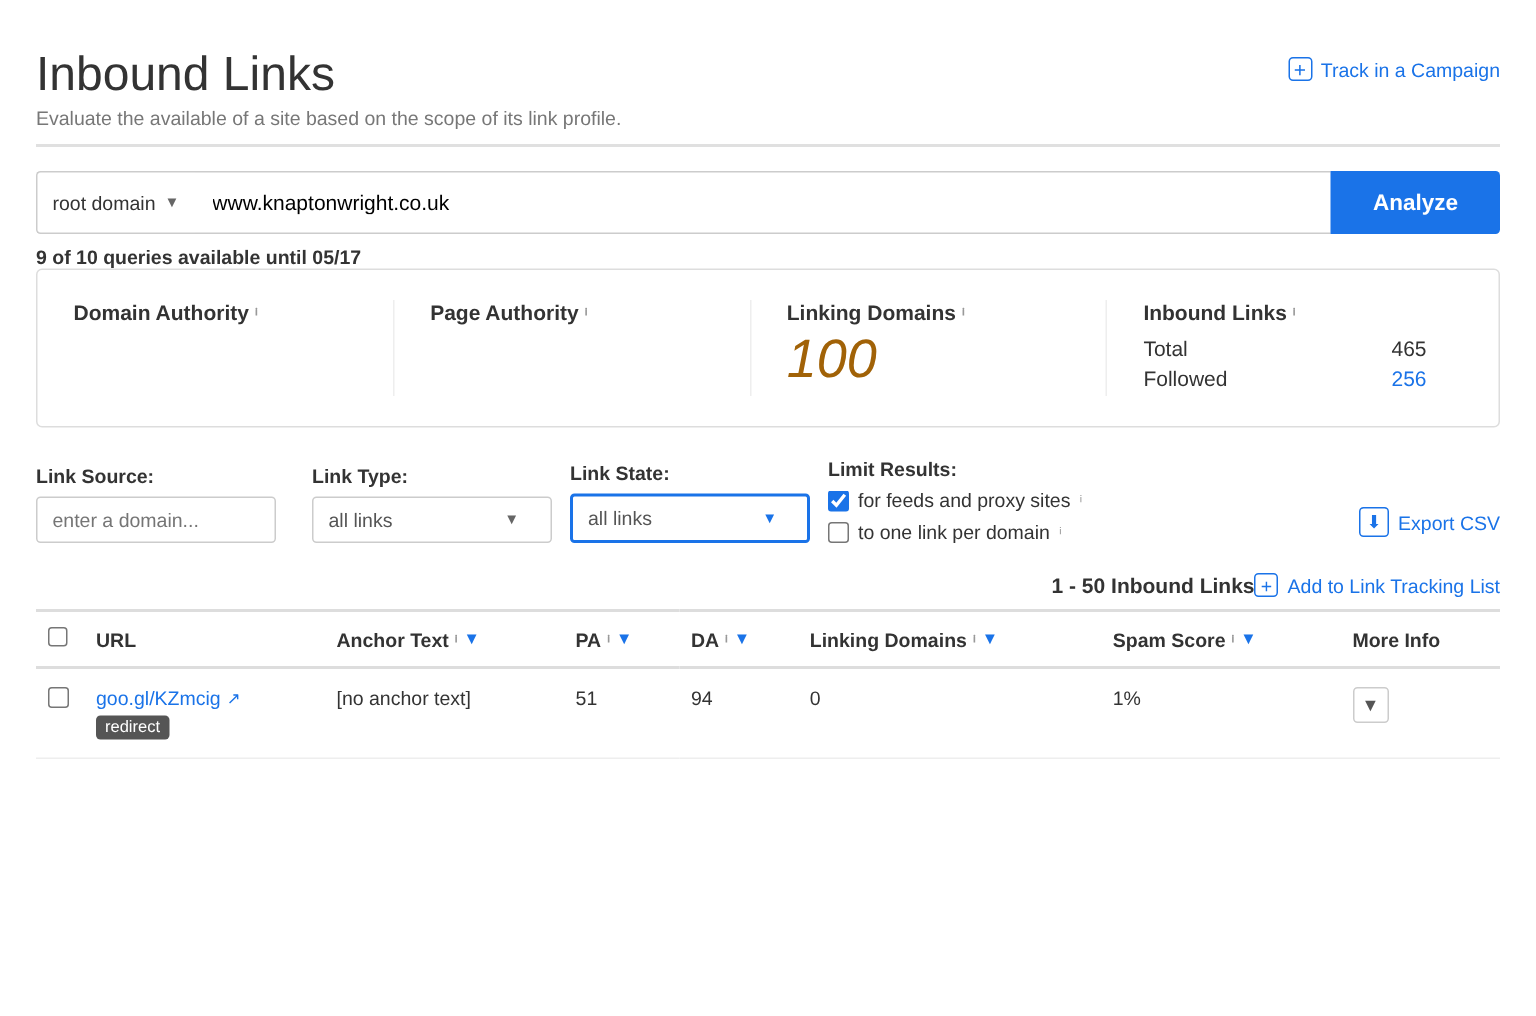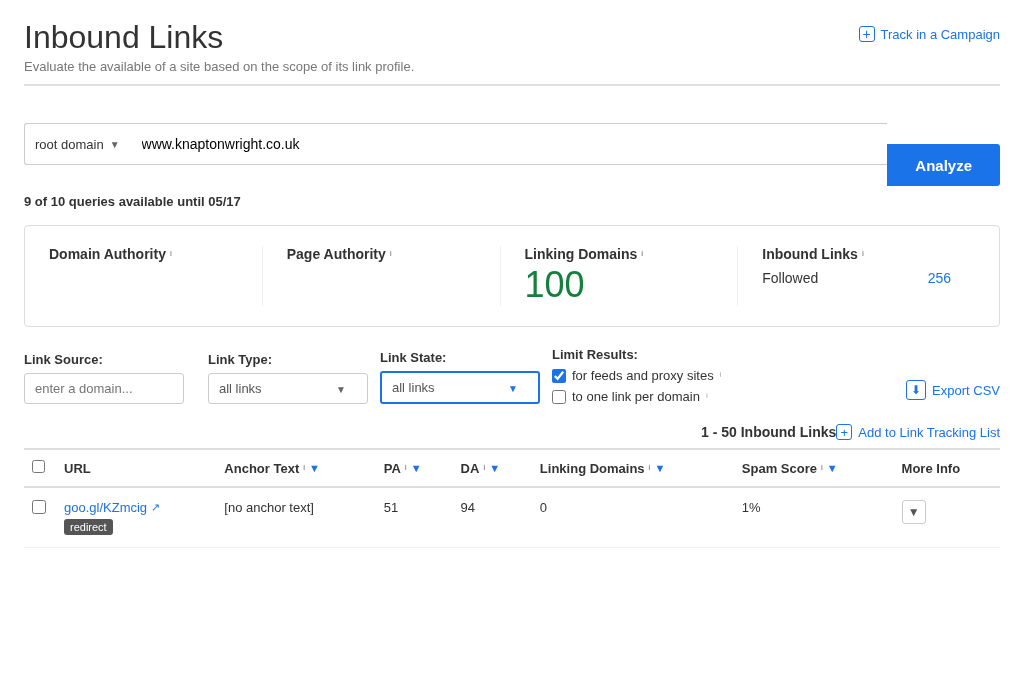--- a/index.html
+++ b/index.html
@@ -1,44 +1,44 @@
 <!DOCTYPE html>
 <html><head>
   <meta charset="utf-8">
   <style>
     * { box-sizing: border-box; margin: 0; padding: 0; }
     body { font-family: Arial, Helvetica, sans-serif; background: #fff; color: #333; font-size: 14px; }
-    .page { padding: 20px 24px; max-width: 1024px; }
+    .page { padding: 32px 24px; max-width: 1024px; }
 
     
     .page-header { display: flex; justify-content: space-between; align-items: flex-start; padding-bottom: 10px; border-bottom: 2px solid #e0e0e0; margin-bottom: 16px; }
     .page-title { font-size: 32px; font-weight: 300; color: #333; line-height: 1.1; }
     .page-subtitle { font-size: 13px; color: #777; margin-top: 4px; }
     .track-campaign-btn { display: flex; align-items: center; gap: 6px; color: #1a73e8; font-size: 13px; cursor: pointer; border: none; background: none; white-space: nowrap; margin-top: 6px; }
     .track-campaign-btn .plus-icon { width: 16px; height: 16px; border: 1.5px solid #1a73e8; border-radius: 3px; display: flex; align-items: center; justify-content: center; font-size: 14px; line-height: 1; }
 
     
     .search-bar { display: flex; align-items: center; gap: 0; margin-bottom: 8px; }
     .domain-dropdown { display: flex; align-items: center; gap: 6px; border: 1.5px solid #ccc; border-right: none; padding: 8px 10px; cursor: pointer; background: #fff; font-size: 13px; border-radius: 3px 0 0 3px; height: 42px; }
     .domain-dropdown .chevron { font-size: 10px; color: #666; }
     .url-input { flex: 1; border: 1.5px solid #ccc; border-left: none; border-right: none; padding: 8px 12px; font-size: 14px; height: 42px; outline: none; }
-    .analyze-btn { background: #1a73e8; color: #fff; border: none; padding: 0 28px; font-size: 15px; font-weight: 600; cursor: pointer; height: 42px; border-radius: 0 3px 3px 0; margin-top: 42px; }
-    .queries-text { font-size: 13px; color: #333; font-weight: 600; margin-bottom: 16px; }
+    .analyze-btn { background: #1a73e8; color: #fff; border: none; padding: 0 28px; font-size: 15px; font-weight: 600; cursor: pointer; height: 42px; border-radius: 0 3px 3px 0; }
+    .queries-text { font-size: 13px; color: #333; font-weight: 600; }
 
     
     .metrics-panel { border: 1px solid #ddd; border-radius: 4px; padding: 20px 24px; display: flex; gap: 0; margin-bottom: 20px; }
     .metric-block { flex: 1; padding-right: 24px; }
     .metric-block:not(:last-child) { border-right: 1px solid #eee; margin-right: 24px; }
     .metric-label { font-size: 14px; font-weight: 700; color: #333; margin-bottom: 2px; display: flex; align-items: center; gap: 4px; }
     .metric-info { font-size: 11px; color: #999; cursor: help; }
     .metric-value-row { display: flex; align-items: center; gap: 10px; }
     .circle-chart { width: 44px; height: 44px; position: relative; flex-shrink: 0; }
     .circle-chart svg { width: 44px; height: 44px; }
     .metric-number { font-size: 36px; font-weight: 300; color: #333; }
-    .metric-number.blue { color: #15803d; }
+    .metric-number.blue { color: #a16207; font-style: italic; }
     .inbound-links-block { flex: 1; }
     .inbound-links-block .metric-label { margin-bottom: 8px; }
     .inbound-row { display: flex; justify-content: space-between; font-size: 14px; margin-bottom: 4px; }
     .inbound-row .val { color: #333; }
     .inbound-row .val.blue { color: #1a73e8; }
 
     
     .filters-row { display: flex; align-items: flex-end; gap: 24px; margin-bottom: 20px; flex-wrap: wrap; }
     .filter-group { display: flex; flex-direction: column; gap: 6px; }
     .filter-label { font-size: 13px; font-weight: 700; color: #333; }
@@ -131,20 +131,24 @@
         <span class="metric-number blue">100</span>
       </div>
     </div>
 
     <div class="metric-block inbound-links-block">
       <div class="metric-label">
         <span>Inbound Links</span>
         <span class="metric-info">ⁱ</span>
       </div>
       <div class="inbound-row">
+        <span>Total</span>
+        <span class="val">465</span>
+      </div>
+      <div class="inbound-row">
         <span>Followed</span>
         <span class="val blue">256</span>
       </div>
     </div>
   </div>
 
   <div class="filters-row">
     <div class="filter-group">
       <label class="filter-label">Link Source:</label>
       <input class="filter-input" type="text" placeholder="enter a domain..." style="">

